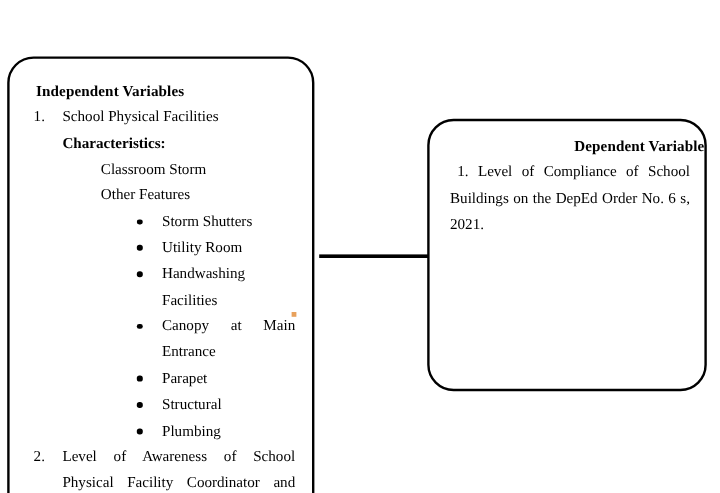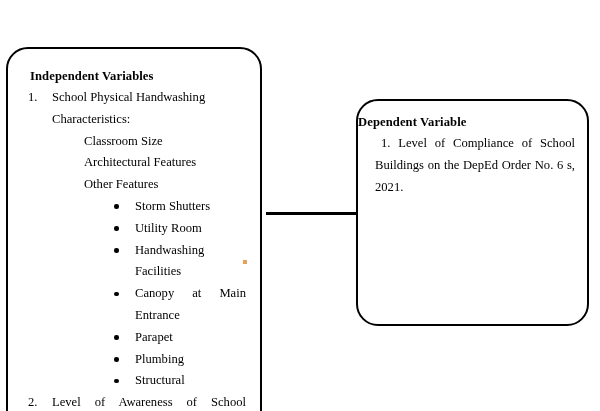--- a/index.html
+++ b/index.html
@@ -63,21 +63,21 @@
   #independent-box .box-title {
     position: absolute;
     left: 22px;
     top: 17px;
   }
   #dependent-box .box-title {
     position: absolute;
     left: 0;
     top: 11px;
     width: 100%;
-    text-align: left;
+    text-align: right;
   }
 
   .body-text {
     font-size: 12.6px;
     line-height: 21.8px;
   }
 
   
   #ind-content {
     position: absolute;
@@ -100,20 +100,21 @@
     flex: 1 1 auto;
   }
   .justify {
     text-align: justify;
     text-align-last: left;
   }
 
   
   .lvl2 {
     padding-left: 24px;
+    font-weight: bold;
   }
   .lvl3 {
     padding-left: 56px;
   }
 
   
   ul.bullets {
     list-style: none;
     margin: 0;
     padding: 0 0 0 86px;
@@ -168,27 +169,26 @@
 <div id="canvas">
 
   <div class="box" id="independent-box">
 
     <div class="box-title">Independent Variables</div>
 
     <div id="ind-content" class="body-text">
 
       <div class="num-row">
         <span class="num-marker">1.</span>
-        <span class="num-body">School Physical Handwashing</span>
+        <span class="num-body">School Physical Facilities</span>
       </div>
 
       <div class="lvl2">Characteristics:</div>
 
-      <div class="lvl3">Classroom Size</div>
-      <div class="lvl3">Architectural Features</div>
+      <div class="lvl3">Classroom Storm</div>
       <div class="lvl3">Other Features</div>
 
       <ul class="bullets">
         <li>
           <span class="dot"></span>
           <span class="btext">Storm Shutters</span>
         </li>
         <li>
           <span class="dot"></span>
           <span class="btext">Utility Room</span>
@@ -200,25 +200,25 @@
         <li>
           <span class="dot"></span>
           <span class="btext justify">Canopy at Main Entrance</span>
         </li>
         <li>
           <span class="dot"></span>
           <span class="btext">Parapet</span>
         </li>
         <li>
           <span class="dot"></span>
+          <span class="btext">Structural</span>
+        </li>
+        <li>
+          <span class="dot"></span>
           <span class="btext">Plumbing</span>
-        </li>
-        <li>
-          <span class="dot"></span>
-          <span class="btext">Structural</span>
         </li>
       </ul>
 
       <div class="num-row">
         <span class="num-marker">2.</span>
         <span class="num-body justify">Level of Awareness of School Physical Facility Coordinator and School Heads</span>
       </div>
 
     </div>
   </div>

